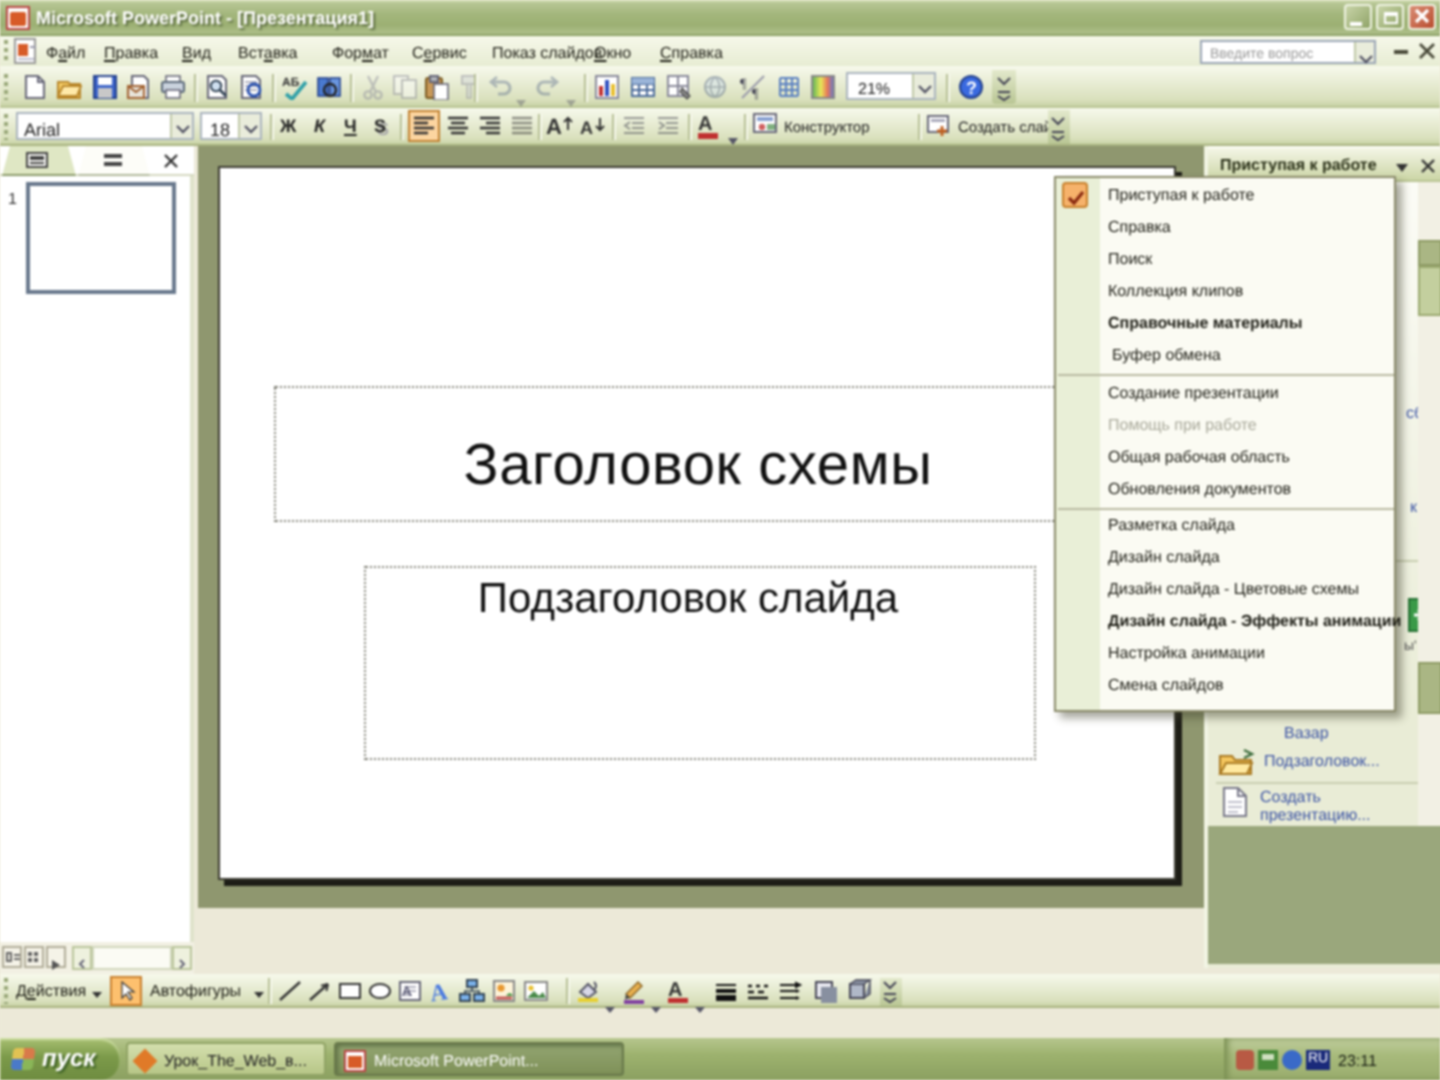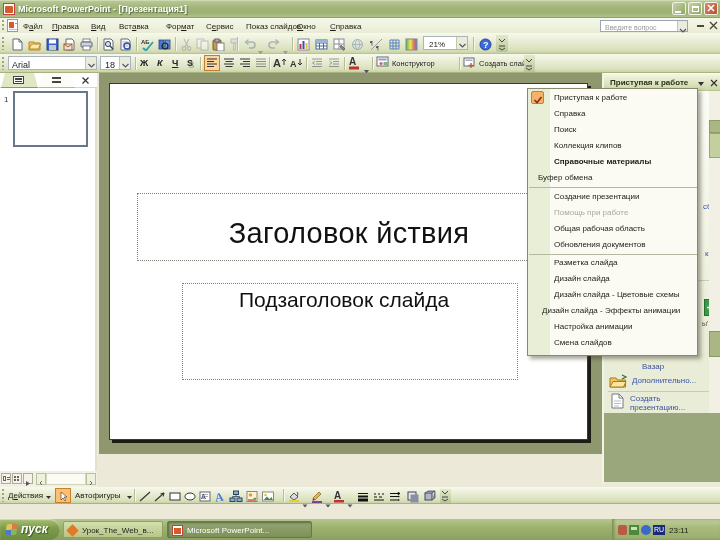--- a/index.html
+++ b/index.html
@@ -365,21 +365,21 @@
   <div class="abs" style="left:86px;top:2px;width:10px;height:12px;background:#eef1de;border:1px solid #b9c49a;"><svg width="8" height="10">
           <path d="M3 3 L5 5 L3 7" fill="none" stroke="#667" stroke-width="1"></path>
         </svg></div>
 </div>
 
 <div class="abs" id="canvas" style="left:99px;top:73px;width:503px;height:381px;background:#8f976f;">
 
   <div class="abs" style="left:10px;top:10px;width:479px;height:357px;background:#fff;border:1px solid #3a3a30;box-shadow:3px 3px 0 #1d1d16;">
 
     <div class="abs" style="left:27px;top:109px;width:424px;height:68px;border:1px dotted #84847a;"></div>
-    <div class="abs" style="left:0;top:134px;width:478px;text-align:center;font-size:29px;letter-spacing:0.3px;line-height:1.05;color:#111;">Заголовок йствия</div>
+    <div class="abs" style="left:0;top:134px;width:478px;text-align:center;font-size:29px;letter-spacing:0.3px;line-height:1.05;color:#111;">Заголовок схемы</div>
 
     <div class="abs" style="left:72px;top:199px;width:336px;height:97px;border:1px dotted #84847a;"></div>
     <div class="abs" style="left:66px;top:205px;width:336px;text-align:center;font-size:21px;line-height:1.05;color:#111;">Подзаголовок слайда</div>
   </div>
 </div>
 
 
 <div class="abs" id="taskpane" style="left:602px;top:73px;width:118px;height:411px;background:linear-gradient(#fdfdf8, #e9ecd6 70%);border-left:2px solid #f2f5e4;">
 
   <div class="abs" style="left:0;top:1px;width:118px;height:17px;background:linear-gradient(#f4f6e6,#ccd6a6);border-bottom:1px solid #b9c494;">
@@ -399,21 +399,21 @@
           <path d="M2 7.5 h4 M4 5 l2.5 2.5 L4 10" fill="none" stroke="#fff" stroke-width="1.4"></path>
         </svg></div>
   <div class="abs" style="left:98px;top:247px;font-size:7px;color:#555;">ы'</div>
 
   <div class="abs" style="left:38px;top:289px;font-size:8px;color:#3b53a4;">Вазар</div>
   <svg class="abs" width="20" height="16" style="left:5px;top:300px;">
         <path d="M1 5 h6 l1.5 2 h8 v7 h-15.5 z" fill="#f4c65e" stroke="#a87820" stroke-width="1"></path>
         <path d="M1 14 l3-5.5 h13 l-2.5 5.5 z" fill="#ffe9a0" stroke="#a87820" stroke-width="1"></path>
         <path d="M13 2 l4 2 l-4 2" fill="none" stroke="#3a6a3a" stroke-width="1.2"></path>
       </svg>
-  <div class="abs" style="left:28px;top:303px;font-size:8px;color:#3b53a4;">Дополнительно...</div>
+  <div class="abs" style="left:28px;top:303px;font-size:8px;color:#3b53a4;">Подзаголовок...</div>
   <div class="abs" style="left:4px;top:318px;width:104px;height:1px;background:#c8cdb0;"></div>
   <svg class="abs" width="13" height="16" style="left:7px;top:320px;">
         <path d="M1 1 h7 l4 4 v10 h-11 z" fill="#fff" stroke="#778" stroke-width="1"></path>
         <path d="M8 1 v4 h4" fill="none" stroke="#778" stroke-width="1"></path>
         <path d="M3 8 h7 M3 10.5 h7 M3 13 h5" stroke="#aab" stroke-width=".8"></path>
       </svg>
   <div class="abs" style="left:26px;top:321px;font-size:8px;color:#3b53a4;">Создать<br>презентацию...</div>
 
   <div class="abs" style="left:0;top:340px;width:118px;height:69px;background:#9aa77c;"></div>
 
@@ -429,31 +429,31 @@
   <div class="abs" style="left:3px;top:2px;width:13px;height:13px;background:#f6b26b;border:1px solid #c77f2a;border-radius:2px;">
     <svg width="12" height="12">
           <path d="M2.5 6 L5 8.5 L9.5 3" fill="none" stroke="#8a2a10" stroke-width="1.6"></path>
         </svg>
   </div>
   <div class="txt8 abs" style="left:26px;top:4px;">Приступая к работе</div>
   <div class="txt8 abs" style="left:26px;top:20px;">Справка</div>
   <div class="txt8 abs" style="left:26px;top:36px;">Поиск</div>
   <div class="txt8 abs" style="left:26px;top:52px;">Коллекция клипов</div>
   <div class="txt8 abs" style="left:26px;top:68px;font-weight:bold;">Справочные материалы</div>
-  <div class="txt8 abs" style="left:10px;top:84px;">Буфер обмена</div>
+  <div class="txt8 abs" style="left:28px;top:84px;">Буфер обмена</div>
   <div class="abs" style="left:1px;top:98px;width:168px;height:1px;background:#b8b8a0;"></div>
   <div class="txt8 abs" style="left:26px;top:103px;">Создание презентации</div>
   <div class="txt8 abs" style="left:26px;top:119px;color:#a8a89a;">Помощь при работе</div>
   <div class="txt8 abs" style="left:26px;top:135px;">Общая рабочая область</div>
   <div class="txt8 abs" style="left:26px;top:151px;">Обновления документов</div>
   <div class="abs" style="left:1px;top:165px;width:168px;height:1px;background:#b8b8a0;"></div>
   <div class="txt8 abs" style="left:26px;top:169px;">Разметка слайда</div>
   <div class="txt8 abs" style="left:26px;top:185px;">Дизайн слайда</div>
   <div class="txt8 abs" style="left:26px;top:201px;">Дизайн слайда - Цветовые схемы</div>
-  <div class="txt8 abs" style="left:14px;top:217px;">Дизайн слайда - Эффекты анимации</div>
+  <div class="txt8 abs" style="left:26px;top:217px;font-weight:bold;">Дизайн слайда - Эффекты анимации</div>
   <div class="txt8 abs" style="left:26px;top:233px;">Настройка анимации</div>
   <div class="txt8 abs" style="left:26px;top:249px;">Смена слайдов</div>
 </div>
 
 <div class="abs" id="drawbar" style="left:0;top:487px;width:720px;height:17px;background:linear-gradient(#f7f9ec, #d9e0bc 85%, #c9d3a6);border-bottom:1px solid #a8b380;padding-left:41px;">
   <div class="abs" style="left:2px;top:2px;width:2px;height:13px;background:repeating-linear-gradient(#9aa87a 0 2px, transparent 2px 4px);"></div>
   <div class="txt8 abs" style="left:8px;top:4px;">Д<u>е</u>йствия</div>
   <svg class="abs" width="7" height="7" style="left:45px;top:7px;">
         <path d="M1 2 L3.5 5 L6 2" fill="#333"></path>
       </svg>

